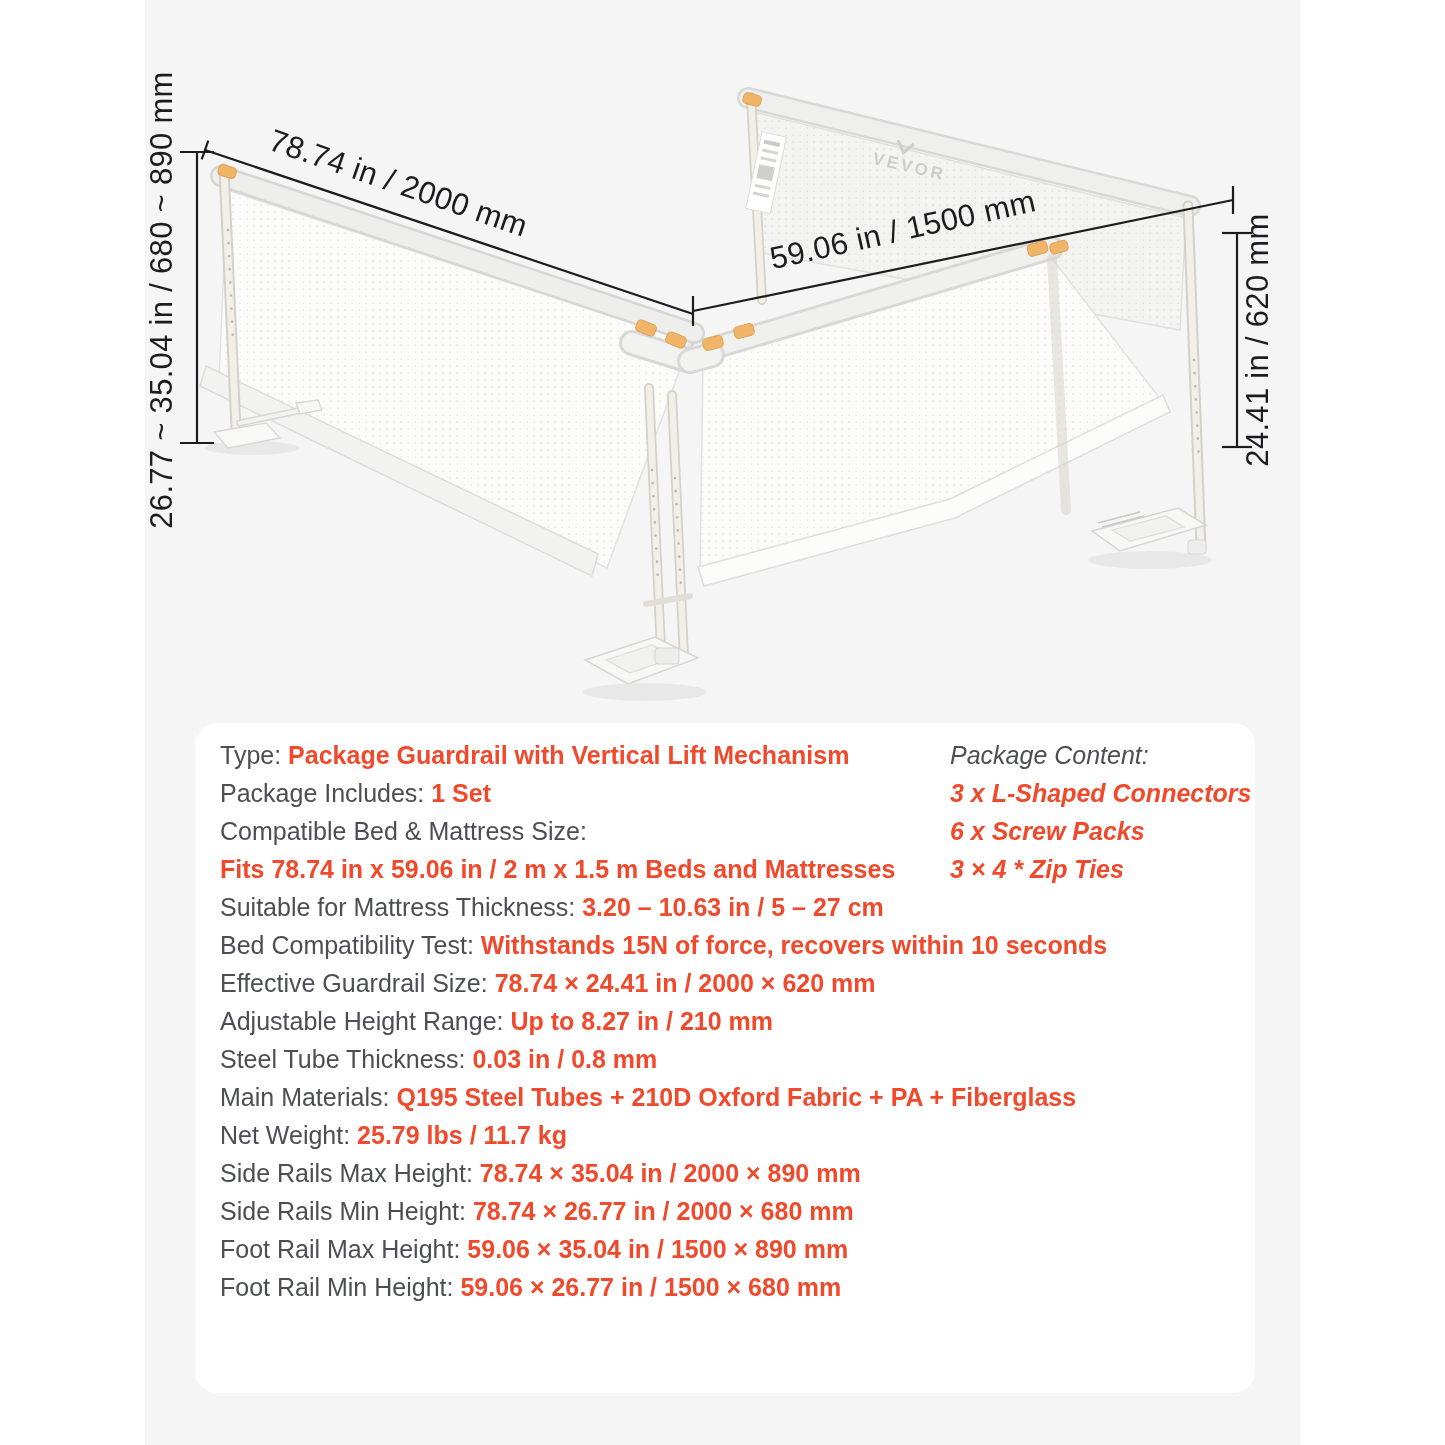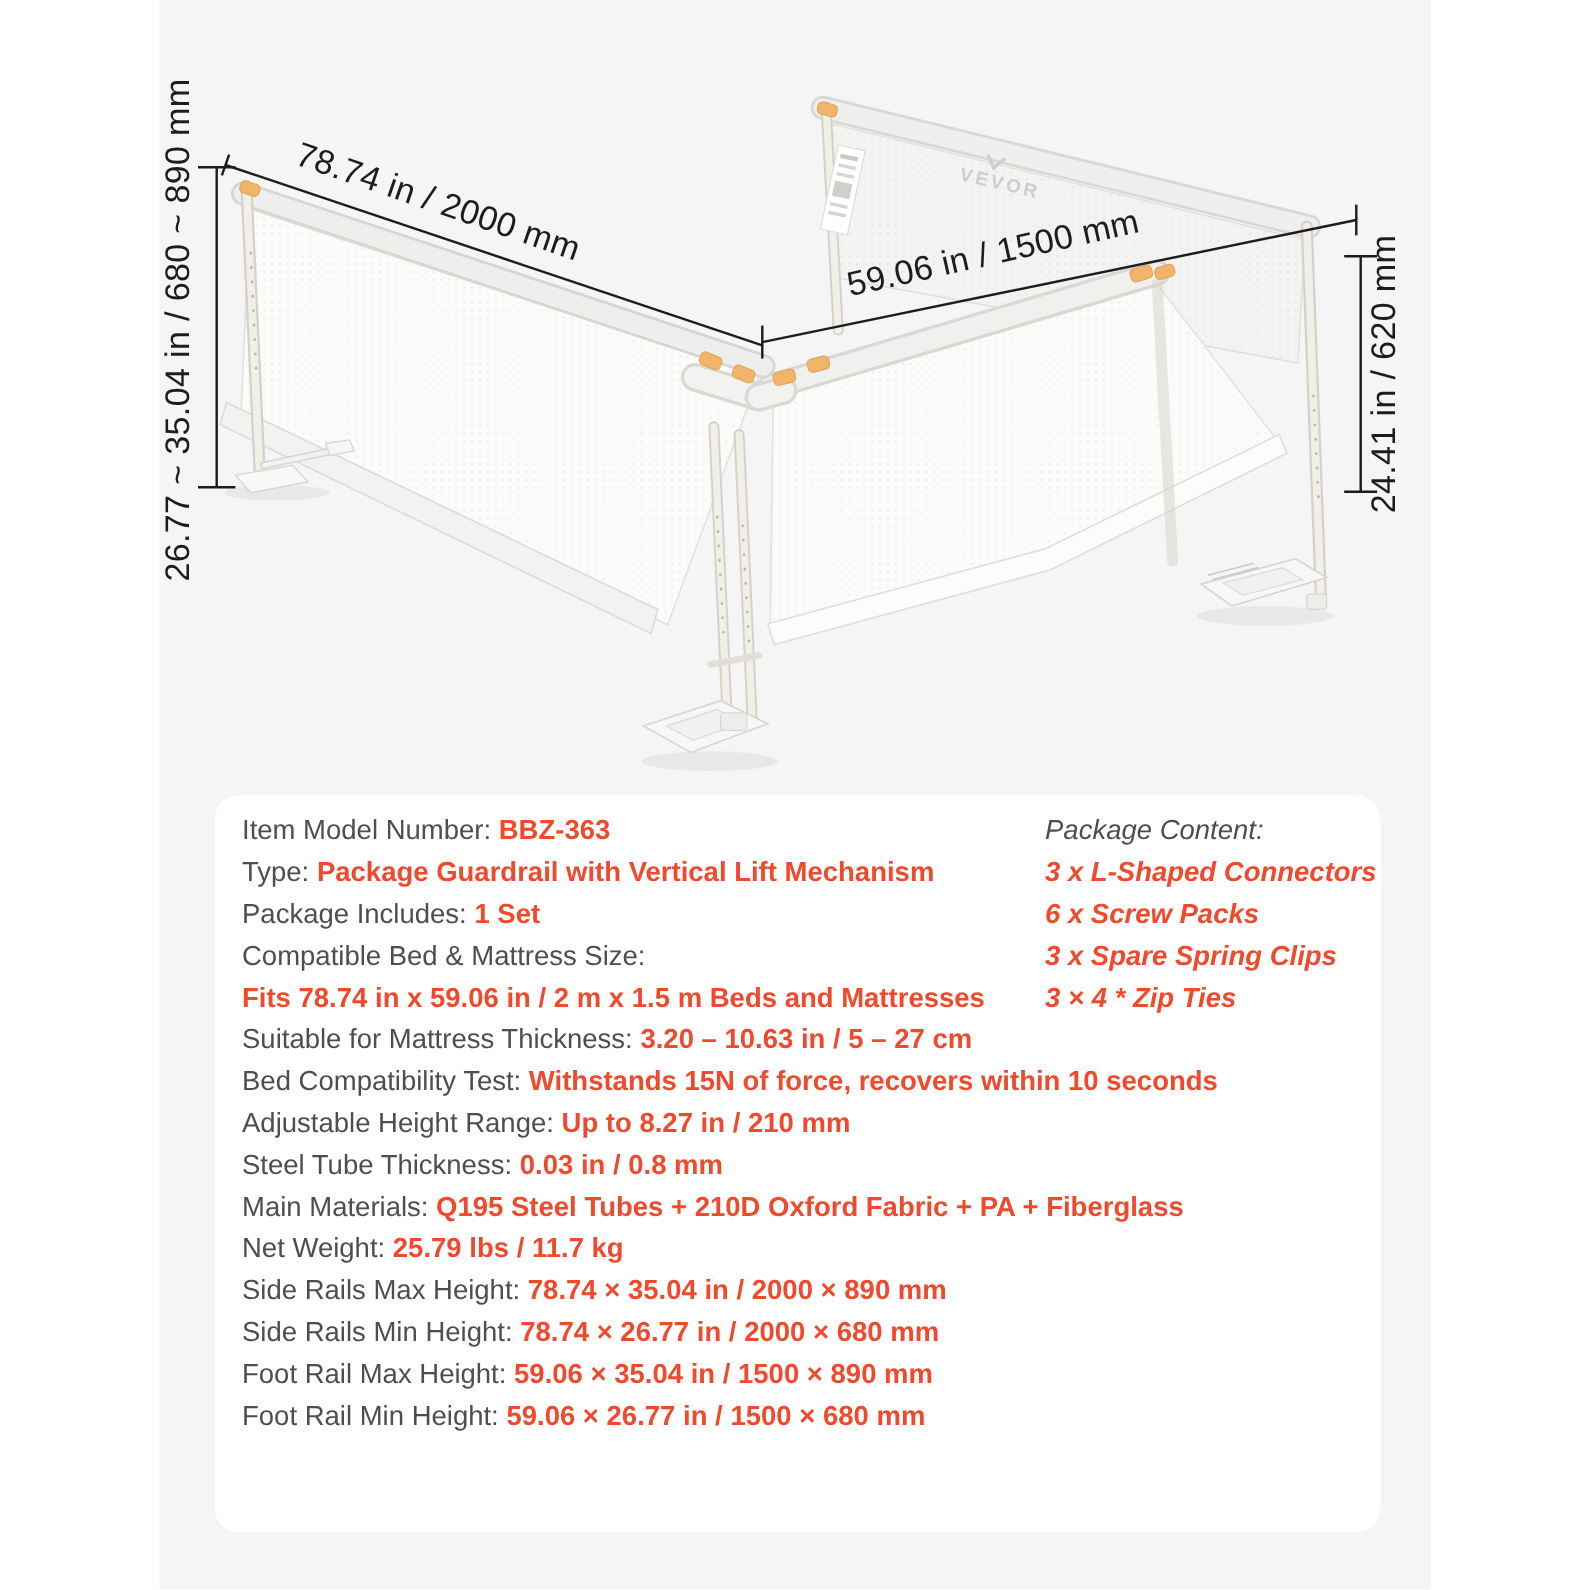--- a/index.html
+++ b/index.html
@@ -159,38 +159,37 @@
       <line x1="1222" y1="447" x2="1252" y2="447"></line>
     </g>
     <text class="dim-text" transform="translate(172 300) rotate(-90)" text-anchor="middle">26.77 ~ 35.04 in / 680 ~ 890 mm</text>
     <text class="dim-text" transform="translate(395 193) rotate(19)" text-anchor="middle">78.74 in / 2000 mm</text>
     <text class="dim-text" transform="translate(905 240) rotate(-12.5)" text-anchor="middle">59.06 in / 1500 mm</text>
     <text class="dim-text" transform="translate(1268 340) rotate(-90)" text-anchor="middle">24.41 in / 620 mm</text>
   </svg>
 
   <div class="card">
     <div class="col-left">
-      <div class="spec-row"><span class="lbl">Item Model Number: </span><span class="val">BBZ-363</span></div>
       <div class="spec-row"><span class="lbl">Type: </span><span class="val">Package Guardrail with Vertical Lift Mechanism</span></div>
       <div class="spec-row"><span class="lbl">Package Includes: </span><span class="val">1 Set</span></div>
       <div class="spec-row"><span class="lbl">Compatible Bed &amp; Mattress Size:</span><span class="val"></span></div>
       <div class="spec-row"><span class="lbl"></span><span class="val">Fits 78.74 in x 59.06 in / 2 m x 1.5 m Beds and Mattresses</span></div>
       <div class="spec-row"><span class="lbl">Suitable for Mattress Thickness: </span><span class="val">3.20 – 10.63 in / 5 – 27 cm</span></div>
       <div class="spec-row"><span class="lbl">Bed Compatibility Test: </span><span class="val">Withstands 15N of force, recovers within 10 seconds</span></div>
+      <div class="spec-row"><span class="lbl">Effective Guardrail Size: </span><span class="val">78.74 × 24.41 in / 2000 × 620 mm</span></div>
       <div class="spec-row"><span class="lbl">Adjustable Height Range: </span><span class="val">Up to 8.27 in / 210 mm</span></div>
       <div class="spec-row"><span class="lbl">Steel Tube Thickness: </span><span class="val">0.03 in / 0.8 mm</span></div>
       <div class="spec-row"><span class="lbl">Main Materials: </span><span class="val">Q195 Steel Tubes + 210D Oxford Fabric + PA + Fiberglass</span></div>
       <div class="spec-row"><span class="lbl">Net Weight: </span><span class="val">25.79 lbs / 11.7 kg</span></div>
       <div class="spec-row"><span class="lbl">Side Rails Max Height: </span><span class="val">78.74 × 35.04 in / 2000 × 890 mm</span></div>
       <div class="spec-row"><span class="lbl">Side Rails Min Height: </span><span class="val">78.74 × 26.77 in / 2000 × 680 mm</span></div>
       <div class="spec-row"><span class="lbl">Foot Rail Max Height: </span><span class="val">59.06 × 35.04 in / 1500 × 890 mm</span></div>
       <div class="spec-row"><span class="lbl">Foot Rail Min Height: </span><span class="val">59.06 × 26.77 in / 1500 × 680 mm</span></div>
     </div>
 
     <div class="col-right">
       <div class="spec-row"><span class="lbl">Package Content:</span></div>
       <div class="spec-row"><span class="val">3 x L-Shaped Connectors</span></div>
       <div class="spec-row"><span class="val">6 x Screw Packs</span></div>
-      <div class="spec-row"><span class="val">3 x Spare Spring Clips</span></div>
       <div class="spec-row"><span class="val">3 × 4 * Zip Ties</span></div>
     </div>
   </div>
 </div>
 
 </body></html>

